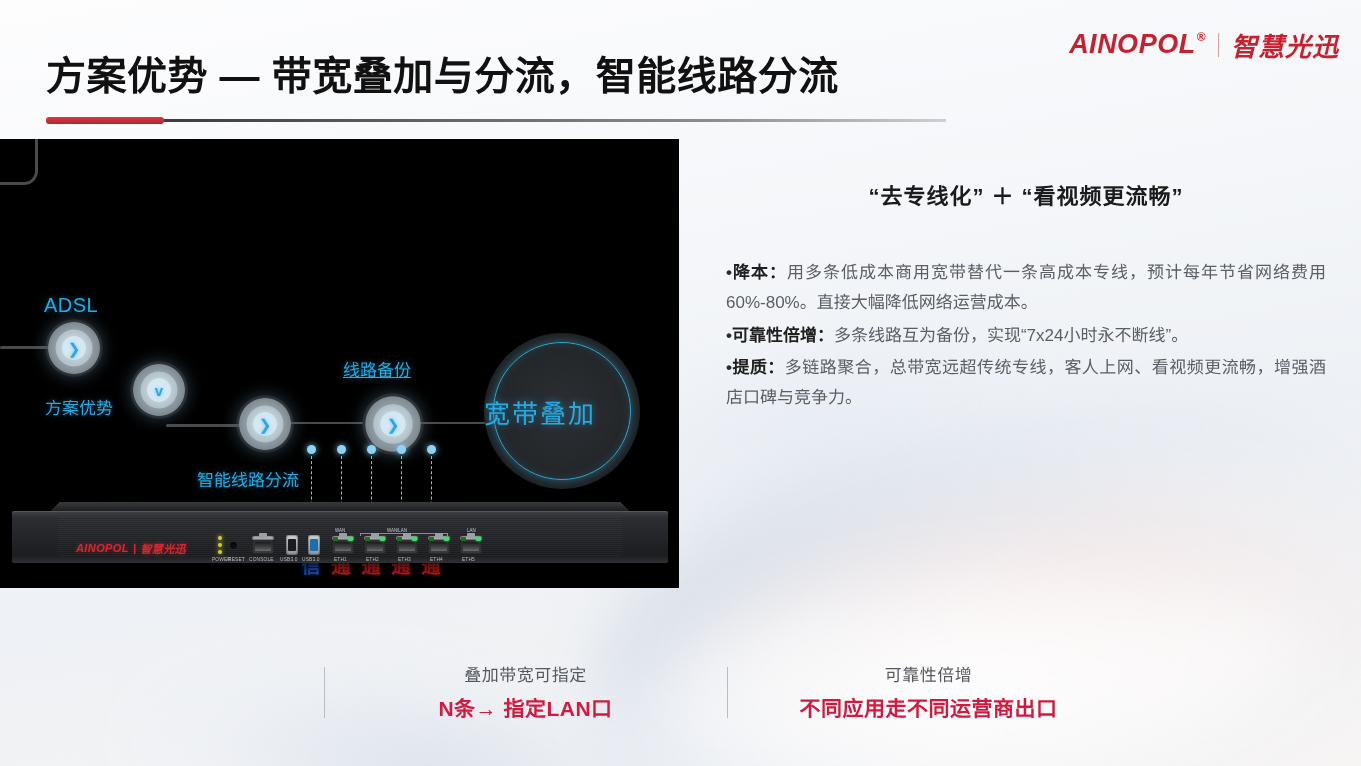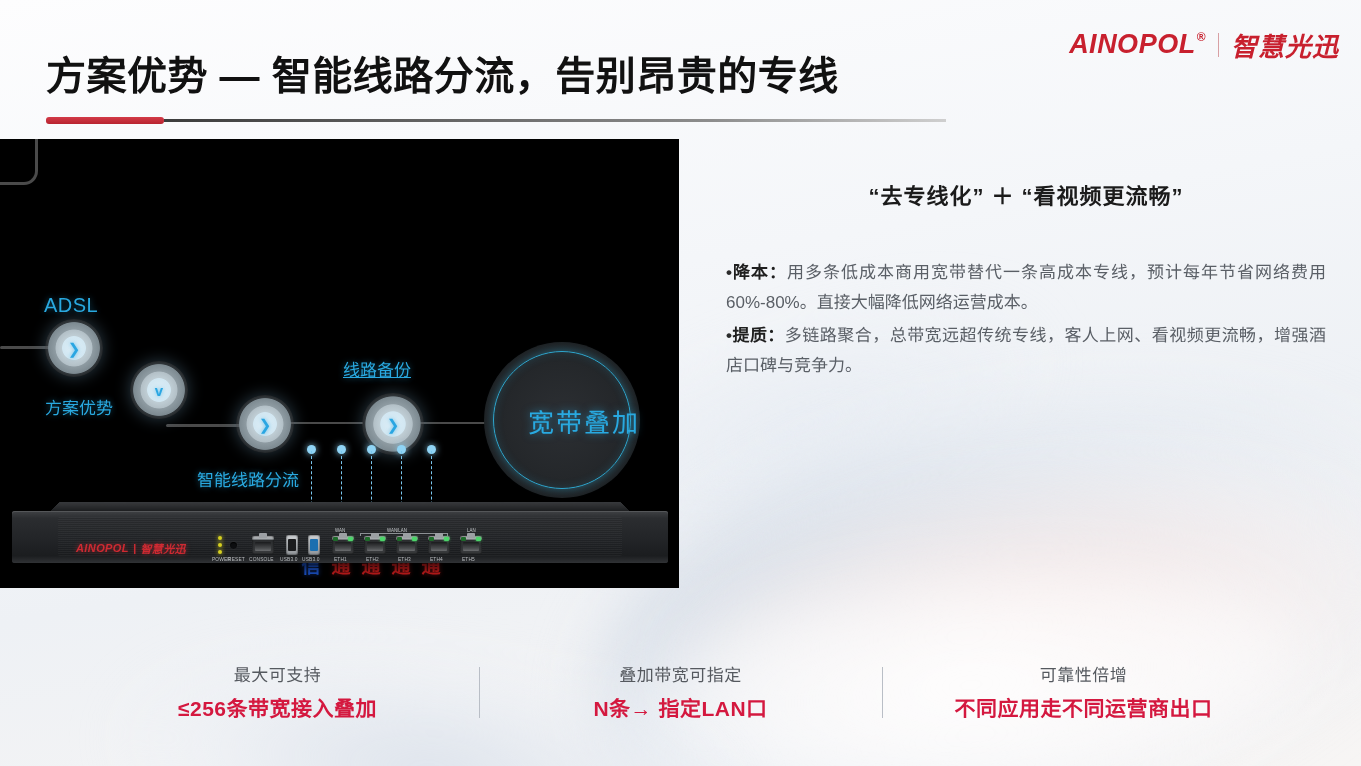--- a/index.html
+++ b/index.html
@@ -158,24 +158,24 @@
     font-size: 15px;
     line-height: 1;
     text-shadow: 0 0 4px rgba(42,166,226,.7);
   }
   .node-adsl { left: 45px; top: 180px; width: 58px; height: 58px; }
   .node-policy { left: 130px; top: 222px; width: 58px; height: 58px; }
   .node-split { left: 236px; top: 256px; width: 58px; height: 58px; }
   .node-backup { left: 362px; top: 254px; width: 62px; height: 62px; }
 
   .big-circle {
-    position: absolute; left: 484px; top: 203px;
+    position: absolute; left: 484px; top: 194px;
     width: 156px; height: 156px; border-radius: 50%;
     background: radial-gradient(circle at 50% 50%, #2c2f33 0%, #232629 62%, #16181a 86%, rgba(0,0,0,0) 100%);
-    display: flex; align-items: center; justify-content: flex-end;
+    display: flex; align-items: center; justify-content: flex-start;
   }
   .big-circle::after {
     content: ""; position: absolute;
     left: 9px; top: 9px; right: 9px; bottom: 9px;
     border-radius: 50%;
     border: 1.5px solid #2ea7cf;
     box-shadow: 0 0 10px rgba(46,167,207,.45), inset 0 0 10px rgba(46,167,207,.2);
   }
   .big-circle span {
     color: #29a9e0; font-size: 26px; font-weight: 500;
@@ -357,21 +357,21 @@
 
 <div class="logo">
   <div class="logo-wordmark">
     <span>AINOPOL</span>
     <span class="logo-reg">®</span>
   </div>
   <div class="logo-div"></div>
   <div class="logo-cn">智慧光迅</div>
 </div>
 
-<div class="page-title">方案优势 — 智能线路分流，告别昂贵的专线</div>
+<div class="page-title">方案优势 — 带宽叠加与分流，智能线路分流</div>
 <div class="title-rule">
   <div class="seg-red"></div>
   <div class="seg-gray"></div>
 </div>
 
 <div class="diagram">
 
   <div class="link link-h1"></div>
   <div class="link-corner1"></div>
   <div class="link link-h2"></div>
@@ -535,29 +535,28 @@
   </div>
 </div>
 
 <div class="headline">“去专线化” ＋ “看视频更流畅”</div>
 
 <div class="bullets">
   <div class="bullet">
     <span class="dot">•</span><span class="term">降本：</span><span>用多条低成本商用宽带替代一条高成本专线，预计每年节省网络费用 60%-80%。直接大幅降低网络运营成本。</span>
   </div>
   <div class="bullet">
+    <span class="dot">•</span><span class="term">可靠性倍增：</span><span>多条线路互为备份，实现“7x24小时永不断线”。</span>
+  </div>
+  <div class="bullet">
     <span class="dot">•</span><span class="term">提质：</span><span>多链路聚合，总带宽远超传统专线，客人上网、看视频更流畅，增强酒店口碑与竞争力。</span>
   </div>
 </div>
 
 <div class="footer">
-  <div class="fcol">
-    <div class="sub">最大可支持</div>
-    <div class="main">≤256条带宽接入叠加</div>
-  </div>
   <div class="fdiv"></div>
   <div class="fcol">
     <div class="sub">叠加带宽可指定</div>
     <div class="main">N条→ 指定LAN口</div>
   </div>
   <div class="fdiv"></div>
   <div class="fcol">
     <div class="sub">可靠性倍增</div>
     <div class="main">不同应用走不同运营商出口</div>
   </div>

